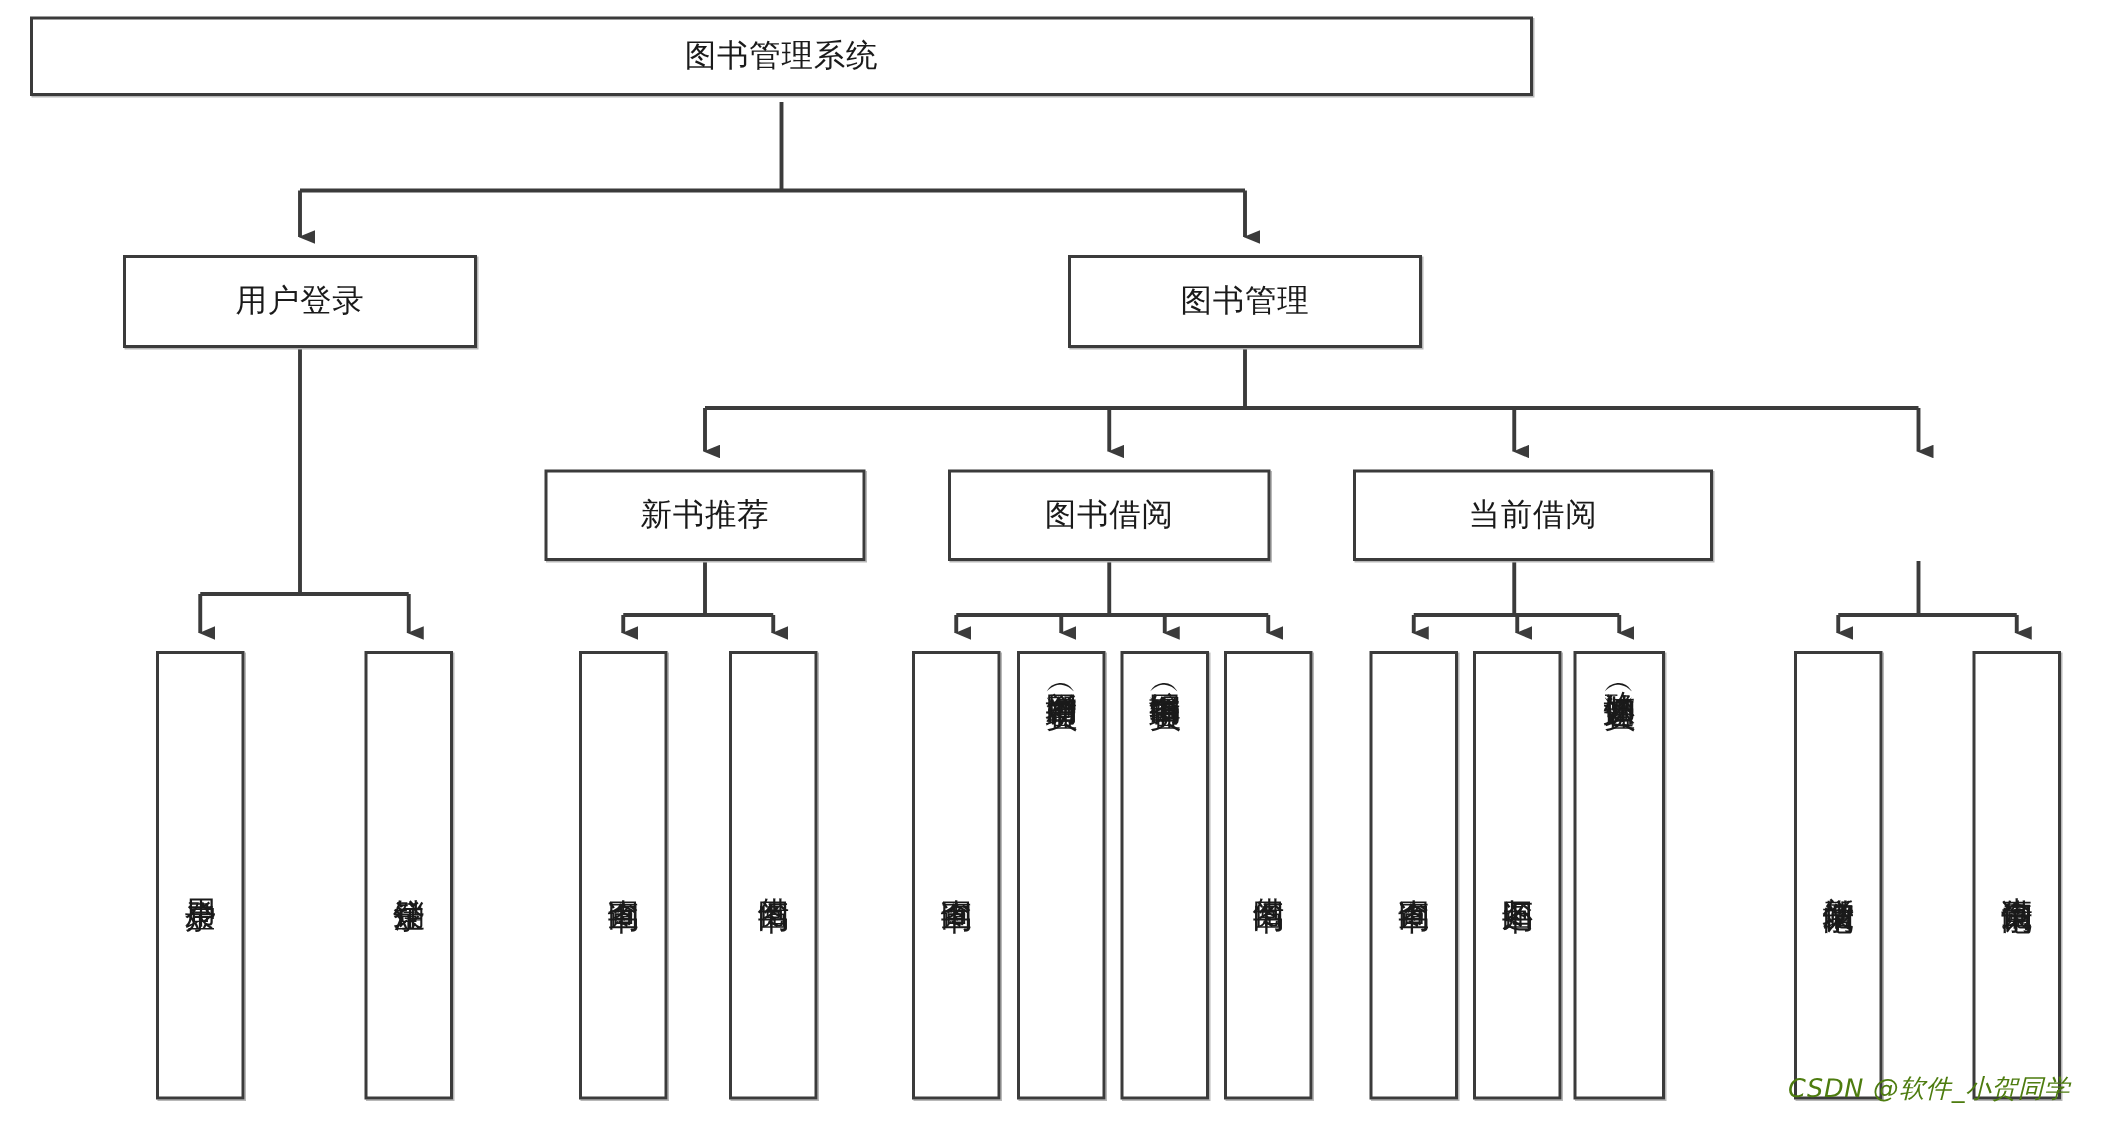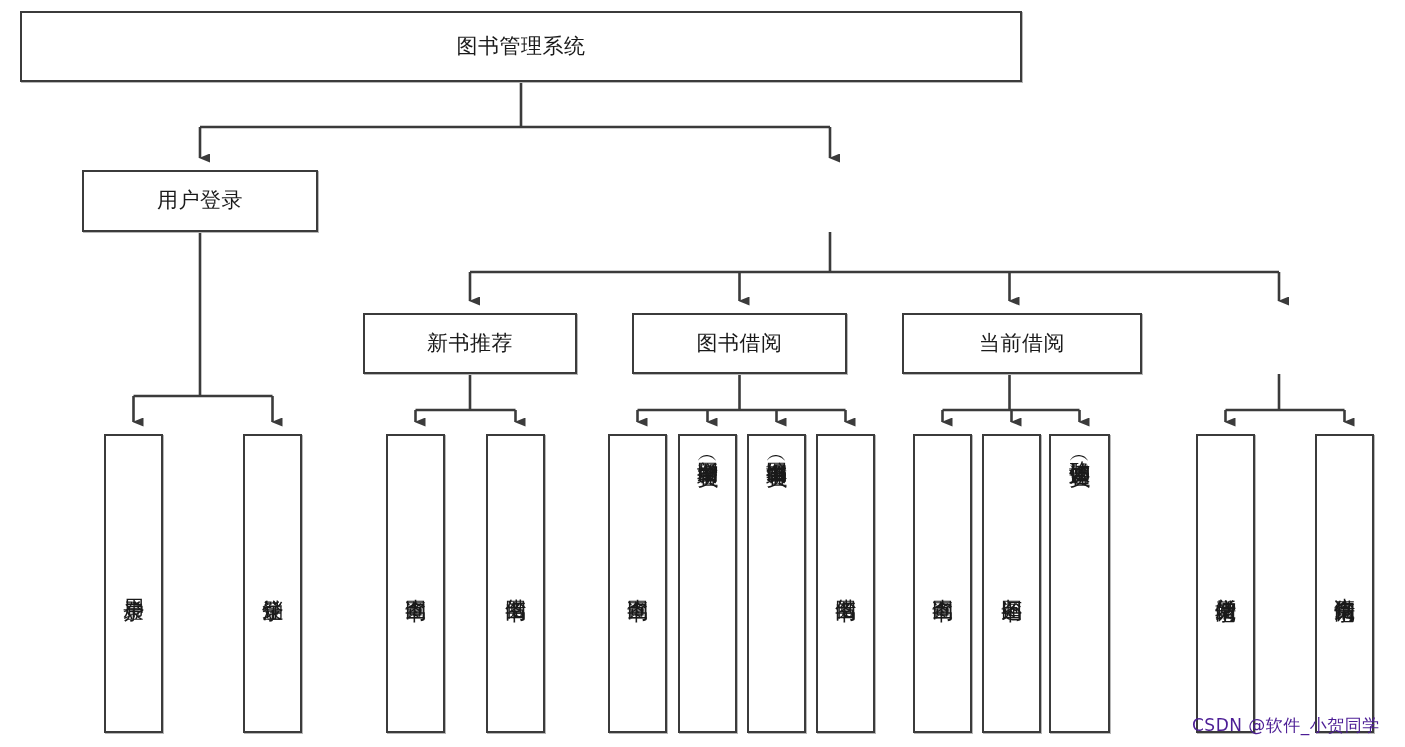--- a/index.html
+++ b/index.html
@@ -60,23 +60,24 @@
     top: 0;
     width: 1405px;
     height: 747px;
     pointer-events: none;
   }
   .watermark {
     position: absolute;
     left: 1192px;
     top: 714px;
     font-size: 17px;
-    color: #4c1d95;
+    color: #4d7c0f;
     white-space: nowrap;
     letter-spacing: 0.5px;
+    font-style: italic;
   }
 </style>
 </head>
 <body>
 
 <div id="diagram-root">
 
   <svg class="connectors" viewBox="0 0 1405 747" xmlns="http://www.w3.org/2000/svg">
     <defs>
       <marker id="arrowhead" markerWidth="9" markerHeight="11" refX="4.5" refY="10" orient="auto" markerUnits="userSpaceOnUse">
@@ -113,26 +114,29 @@
         <path d="M942.5,410 L942.5,422" marker-end="url(#arrowhead)"></path>
         <path d="M1011.5,410 L1011.5,422" marker-end="url(#arrowhead)"></path>
         <path d="M1079.5,410 L1079.5,422" marker-end="url(#arrowhead)"></path>
         <path d="M1279,374 L1279,410"></path>
         <path d="M1225.5,410 L1344.5,410"></path>
         <path d="M1225.5,410 L1225.5,422" marker-end="url(#arrowhead)"></path>
         <path d="M1344.5,410 L1344.5,422" marker-end="url(#arrowhead)"></path>
       </g>
   </svg>
 
-  <div class="node-box shadowed" id="box-root" style="left: 20px; top: 11px; width: 1002px; height: 71px;">
+  <div class="node-box shadowed" id="box-root" style="left: 20px; top: 11px; width: 1002px; height: 53px;">
     <span class="node-label-h">图书管理系统</span>
   </div>
 
   <div class="node-box shadowed" id="box-user-login" style="left: 82px; top: 170px; width: 236px; height: 62px;">
     <span class="node-label-h">用户登录</span>
+  </div>
+  <div class="node-box shadowed" id="box-book-manage" style="left: 712px; top: 170px; width: 236px; height: 62px;">
+    <span class="node-label-h">图书管理</span>
   </div>
 
   <div class="node-box shadowed" id="box-new-book-recommend" style="left: 363px; top: 313px; width: 214px; height: 61px;">
     <span class="node-label-h">新书推荐</span>
   </div>
   <div class="node-box shadowed" id="box-book-borrow" style="left: 632px; top: 313px; width: 215px; height: 61px;">
     <span class="node-label-h">图书借阅</span>
   </div>
   <div class="node-box shadowed" id="box-current-borrow" style="left: 902px; top: 313px; width: 240px; height: 61px;">
     <span class="node-label-h">当前借阅</span>

